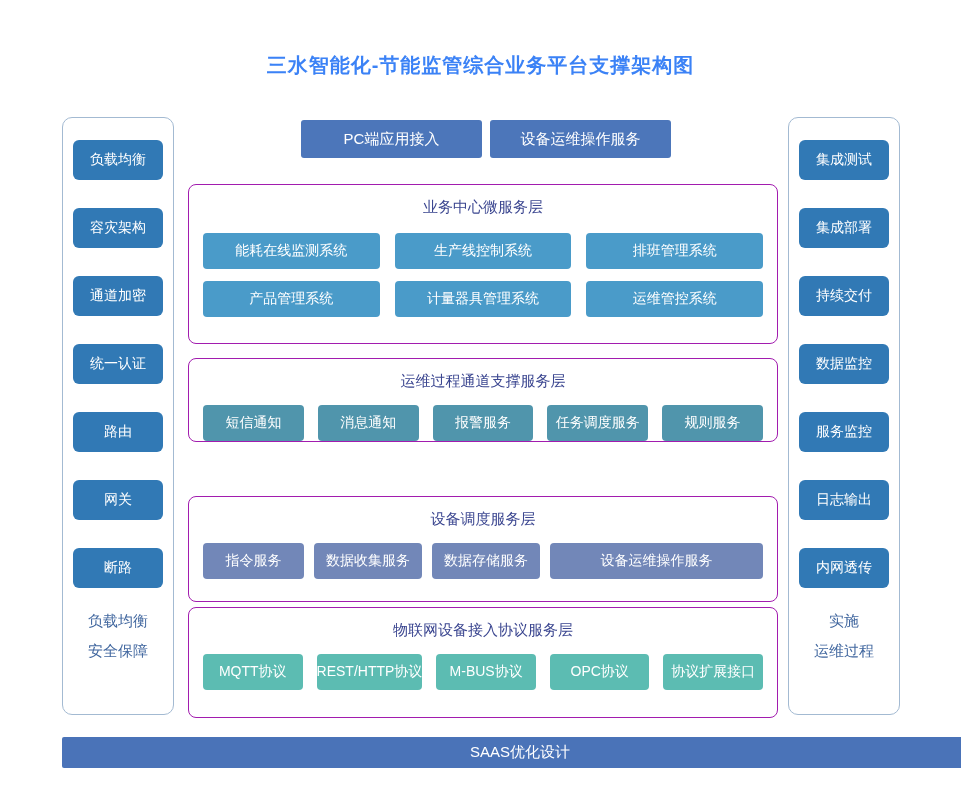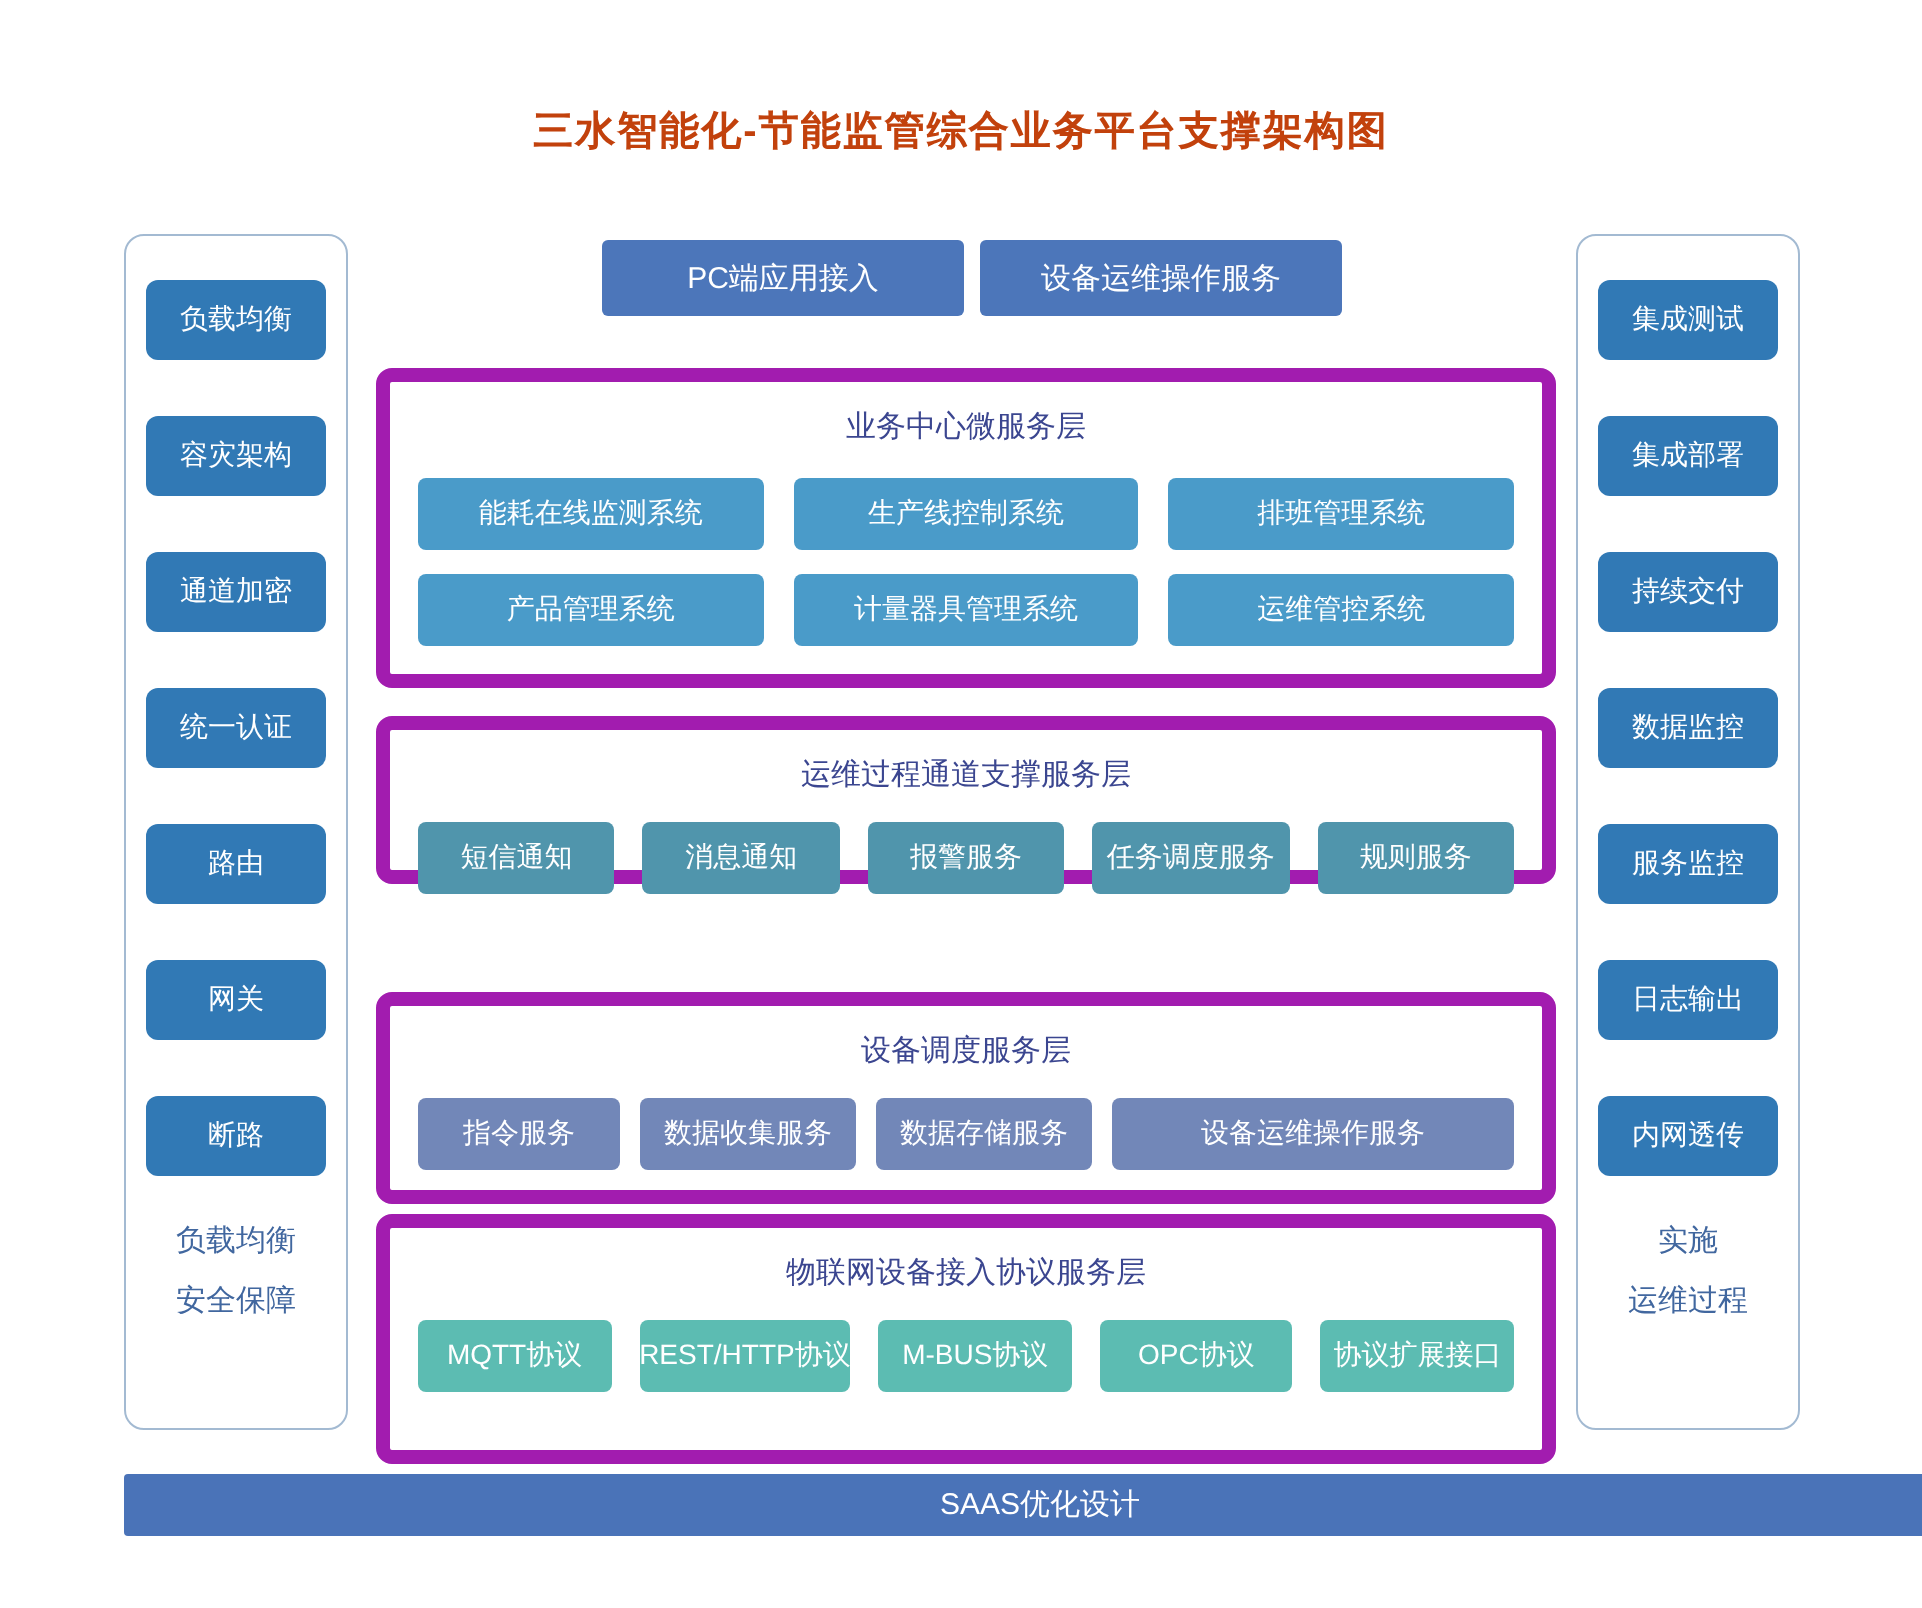--- a/index.html
+++ b/index.html
@@ -3,21 +3,21 @@
 <meta charset="utf-8">
 <style>
   html,body { margin:0; padding:0; }
   body {
     width:961px; height:804px; position:relative; background:#ffffff;
     font-family:"Liberation Sans","DejaVu Sans",sans-serif;
     overflow:hidden;
   }
   .page-title {
     position:absolute; top:52px; left:0; width:100%;
-    text-align:center; font-size:20px; font-weight:bold; color:#c2410c;
+    text-align:center; font-size:20px; font-weight:bold; color:#3b82f6;
     letter-spacing:1px;
   }
   
   .top-buttons { position:absolute; left:301px; top:120px; display:flex; gap:8px; }
   .top-btn {
     width:181px; height:38px; background:#4c76ba; border-radius:3px;
     color:#ffffff; font-size:15px; display:flex; align-items:center; justify-content:center;
   }
   
   .side-panel {
@@ -35,26 +35,26 @@
     color:#ffffff; font-size:14px; display:flex; align-items:center; justify-content:center;
     flex:0 0 auto;
   }
   .side-caption {
     position:absolute; bottom:48px; left:0; width:100%;
     text-align:center; color:#41679f; font-size:15px; line-height:30px;
   }
   
   .layer {
     position:absolute; left:188px; width:590px;
-    border:7px solid #a21caf; border-radius:8px; background:#ffffff; box-sizing:border-box;
+    border:1px solid #a21caf; border-radius:8px; background:#ffffff; box-sizing:border-box;
   }
   #layer-business { top:184px; height:160px; }
   #layer-ops      { top:358px; height:84px; }
   #layer-device   { top:496px; height:106px; }
-  #layer-iot      { top:607px; height:125px; }
+  #layer-iot      { top:607px; height:111px; }
   .layer-title {
     text-align:center; padding-top:13px; font-size:15px; color:#3b4690;
   }
   .box {
     height:36px; border-radius:4px; color:#ffffff; font-size:14px;
     display:flex; align-items:center; justify-content:center;
     box-sizing:border-box; white-space:nowrap;
   }
   .grid3 {
     display:grid; grid-template-columns:repeat(3,1fr);

